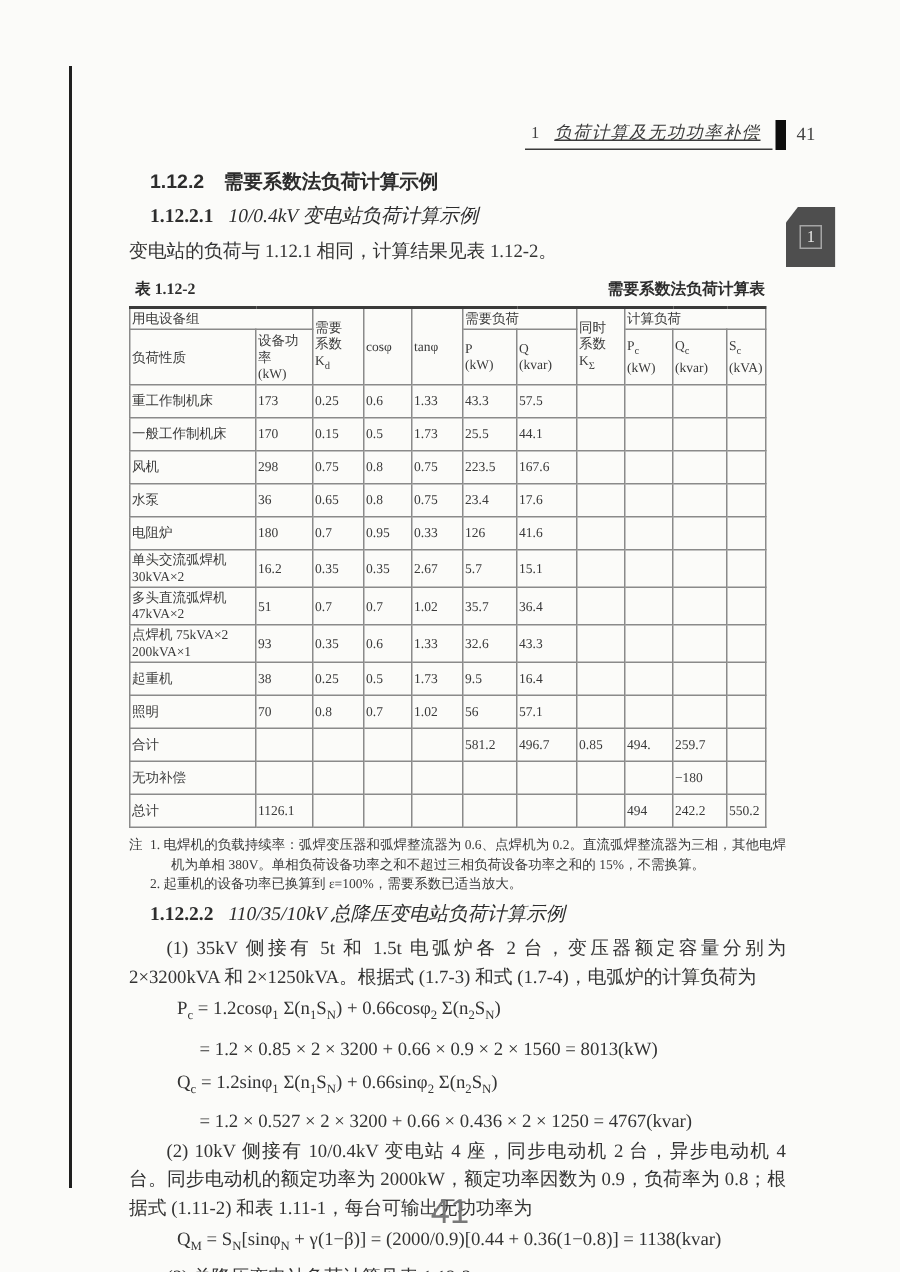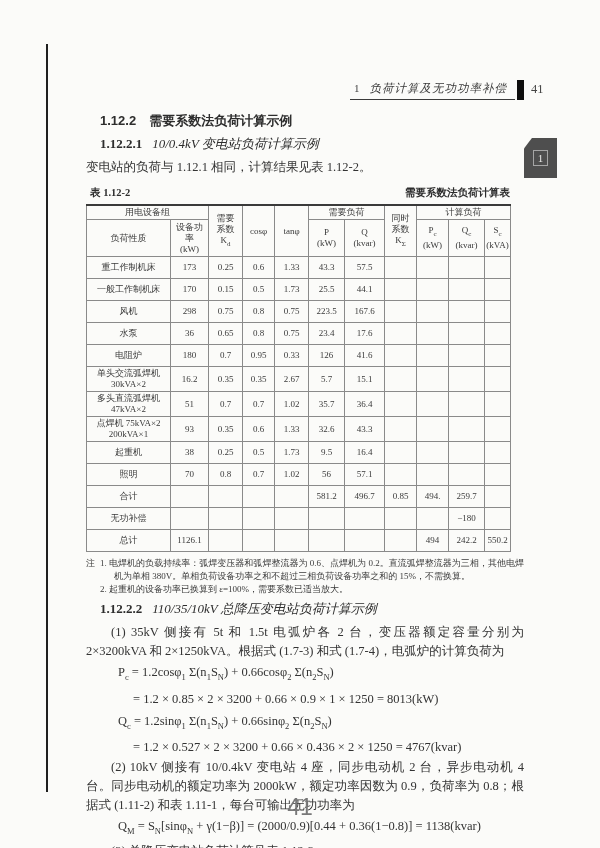--- a/index.html
+++ b/index.html
@@ -7,21 +7,21 @@
     width:600px;height:848px;position:relative;overflow:hidden;
     background:#fbfbf9;color:#333;
     font-family:"Liberation Serif","DejaVu Serif",serif;
   }
   
   .spine{position:absolute;left:46px;top:44px;width:2px;height:748px;background:#1f1f1f;}
   .running-header{position:absolute;top:80px;left:350px;display:flex;align-items:flex-end;}
   .rh-left{display:flex;align-items:baseline;gap:10px;border-bottom:1.5px solid #3a3a3a;
            padding:0 8px 3px 4px;min-width:150px;justify-content:flex-end;}
   .rh-chapter-no{font-size:11px;color:#444;}
-  .rh-title{font-size:11.5px;letter-spacing:1px;color:#3a3a3a;font-style:italic;}
+  .rh-title{font-size:11.5px;letter-spacing:1px;color:#3a3a3a;font-style:italic;text-decoration:underline;}
   .rh-bar{width:7px;height:20px;background:#0e0e0e;margin:0 0 0 2px;}
   .rh-page{font-size:12.5px;color:#444;margin:0 0 3px 7px;}
   .chapter-tab{position:absolute;left:524px;top:138px;width:33px;height:40px;background:#4e4e4e;
     clip-path:polygon(24% 0,100% 0,100% 100%,0 100%,0 26%);
     display:flex;align-items:center;justify-content:center;}
   .chapter-tab span{color:#e8e8e6;font-size:11px;border:1px solid #a5a5a5;padding:0 4px;line-height:14px;}
   .footer-page{position:absolute;left:0;right:0;top:794px;text-align:center;
     font-family:"Liberation Sans",sans-serif;font-size:23px;color:#787878;}
   
   .main{position:absolute;left:86px;top:112px;width:438px;}
@@ -30,21 +30,21 @@
   .h-sub{font-size:13px;margin:0 0 5px 14px;color:#2d2d2d;}
   .h-sub .no{font-weight:bold;font-style:normal;margin-right:10px;}
   .h-sub .ttl{font-style:italic;}
   .para{font-size:12.5px;line-height:19px;margin:0;color:#333;text-align:justify;}
   .indent{text-indent:2em;}
   
   .table-caption{display:flex;margin:9px 0 4px 4px;width:420px;
     font-family:Liberation Serif, serif;font-weight:bold;font-size:10.5px;color:#2d2d2d;}
   .table-caption .cap-title{flex:1;text-align:right;}
   table.load-table{width:424px;border-collapse:collapse;table-layout:fixed;
-    font-size:9px;color:#3a3a3a;text-align:center;
+    font-size:9px;color:#3a3a3a;text-align:left;
     border:1px solid #555;border-top:2px solid #3a3a3a;}
   .load-table th,.load-table td{border:1px solid #8a8a8a;padding:1px 1px;
     white-space:pre-line;line-height:11px;font-weight:normal;vertical-align:middle;}
   .load-table td{height:19px;}
   .load-table sub{font-size:7px;}
   
   .notes{display:flex;gap:5px;font-size:9px;line-height:13px;color:#3a3a3a;margin-top:5px;width:438px;}
   .note-item{padding-left:14px;text-indent:-14px;text-align:justify;}
   
   .formula{font-size:12.5px;line-height:22px;margin-left:32px;color:#333;}
@@ -315,21 +315,21 @@
 
   <div class="sect-gap"></div>
 
   <div class="h-sub">
     <span class="no">1.12.2.2</span><span class="ttl">110/35/10kV 总降压变电站负荷计算示例</span>
   </div>
 
   <p class="para indent">(1) 35kV 侧接有 5t 和 1.5t 电弧炉各 2 台，变压器额定容量分别为 2×3200kVA 和 2×1250kVA。根据式 (1.7-3) 和式 (1.7-4)，电弧炉的计算负荷为</p>
 
   <div class="formula">P<sub>c</sub> = 1.2cosφ<sub>1</sub> Σ(n<sub>1</sub>S<sub>N</sub>) + 0.66cosφ<sub>2</sub> Σ(n<sub>2</sub>S<sub>N</sub>)</div>
-  <div class="formula cont">= 1.2 × 0.85 × 2 × 3200 + 0.66 × 0.9 × 1 × 1250 = 8013(kW)</div>
+  <div class="formula cont">= 1.2 × 0.85 × 2 × 3200 + 0.66 × 0.9 × 2 × 1560 = 8013(kW)</div>
   <div class="formula">Q<sub>c</sub> = 1.2sinφ<sub>1</sub> Σ(n<sub>1</sub>S<sub>N</sub>) + 0.66sinφ<sub>2</sub> Σ(n<sub>2</sub>S<sub>N</sub>)</div>
   <div class="formula cont">= 1.2 × 0.527 × 2 × 3200 + 0.66 × 0.436 × 2 × 1250 = 4767(kvar)</div>
 
   <p class="para indent">(2) 10kV 侧接有 10/0.4kV 变电站 4 座，同步电动机 2 台，异步电动机 4 台。同步电动机的额定功率为 2000kW，额定功率因数为 0.9，负荷率为 0.8；根据式 (1.11-2) 和表 1.11-1，每台可输出无功功率为</p>
 
   <div class="formula">Q<sub>M</sub> = S<sub>N</sub>[sinφ<sub>N</sub> + γ(1−β)] = (2000/0.9)[0.44 + 0.36(1−0.8)] = 1138(kvar)</div>
 
   <p class="para indent">(3) 总降压变电站负荷计算见表 1.12-3。</p>
 
 </div>

